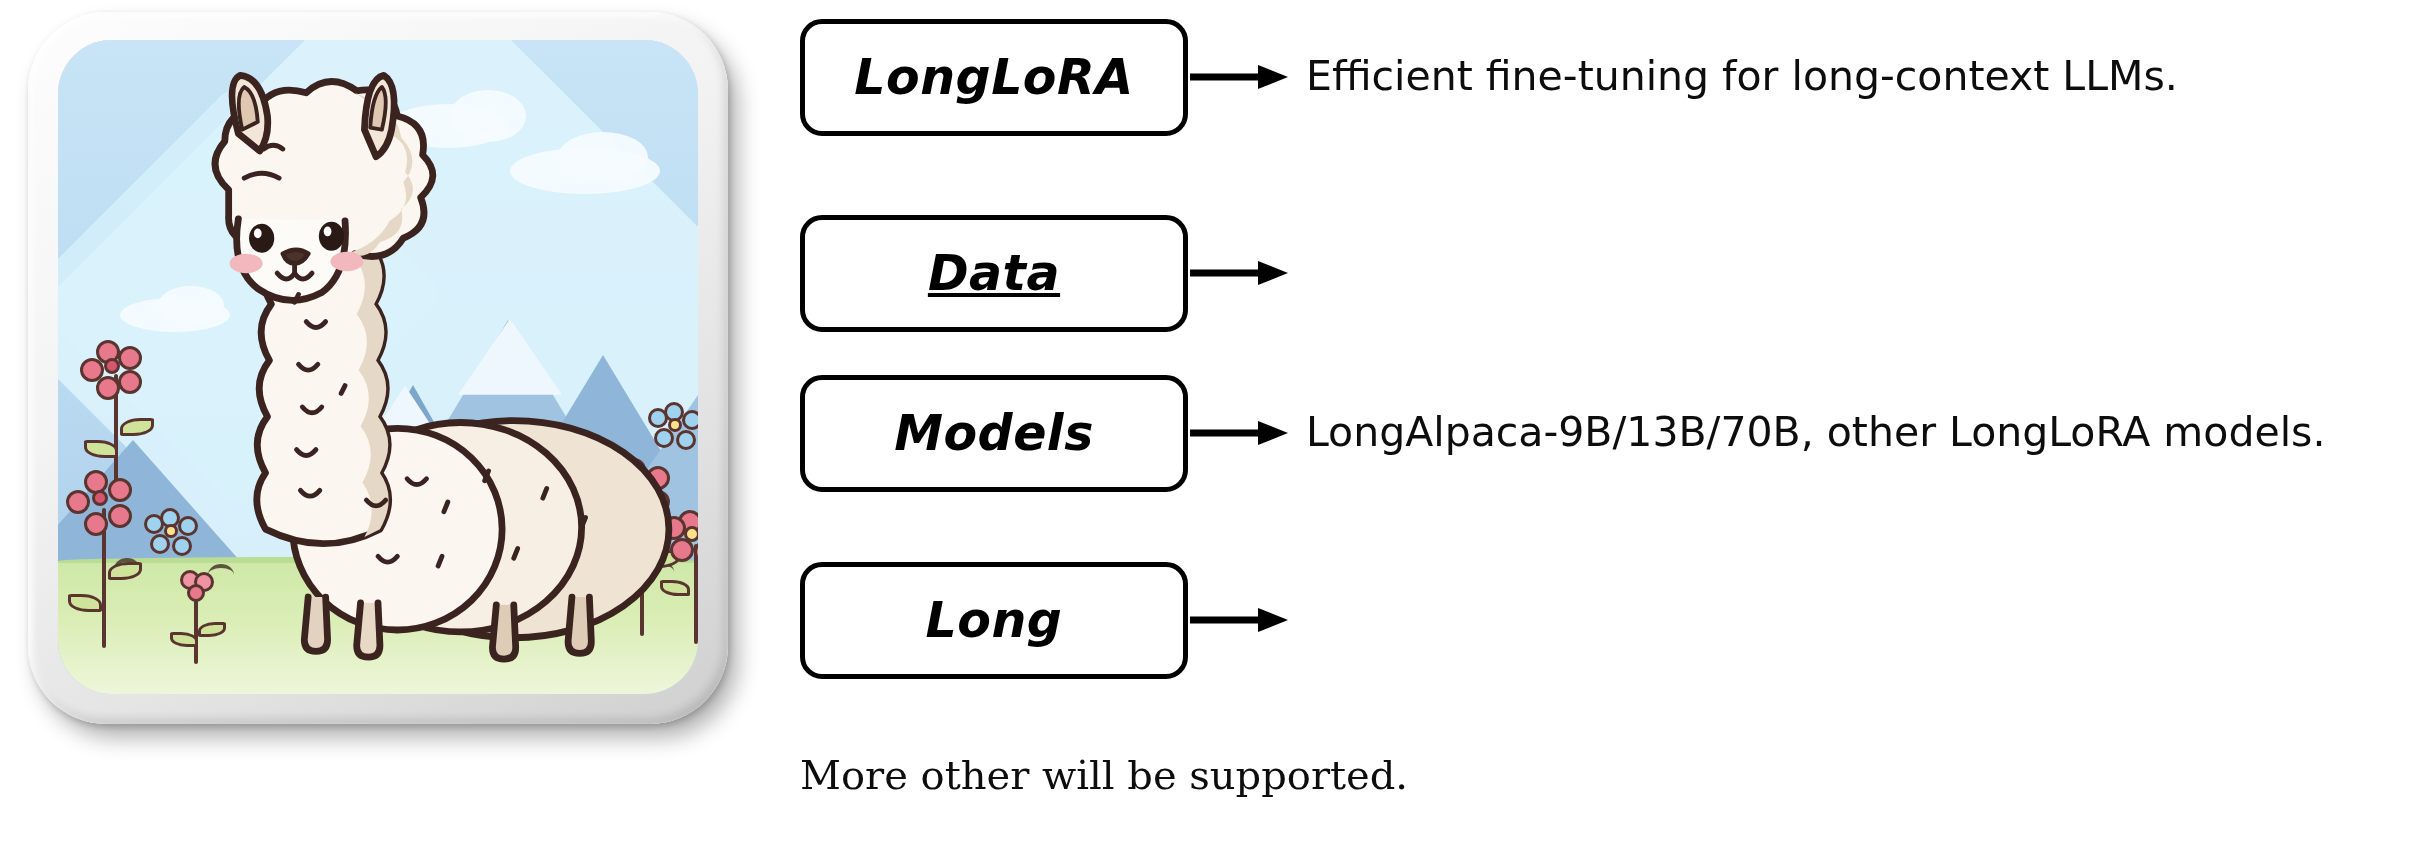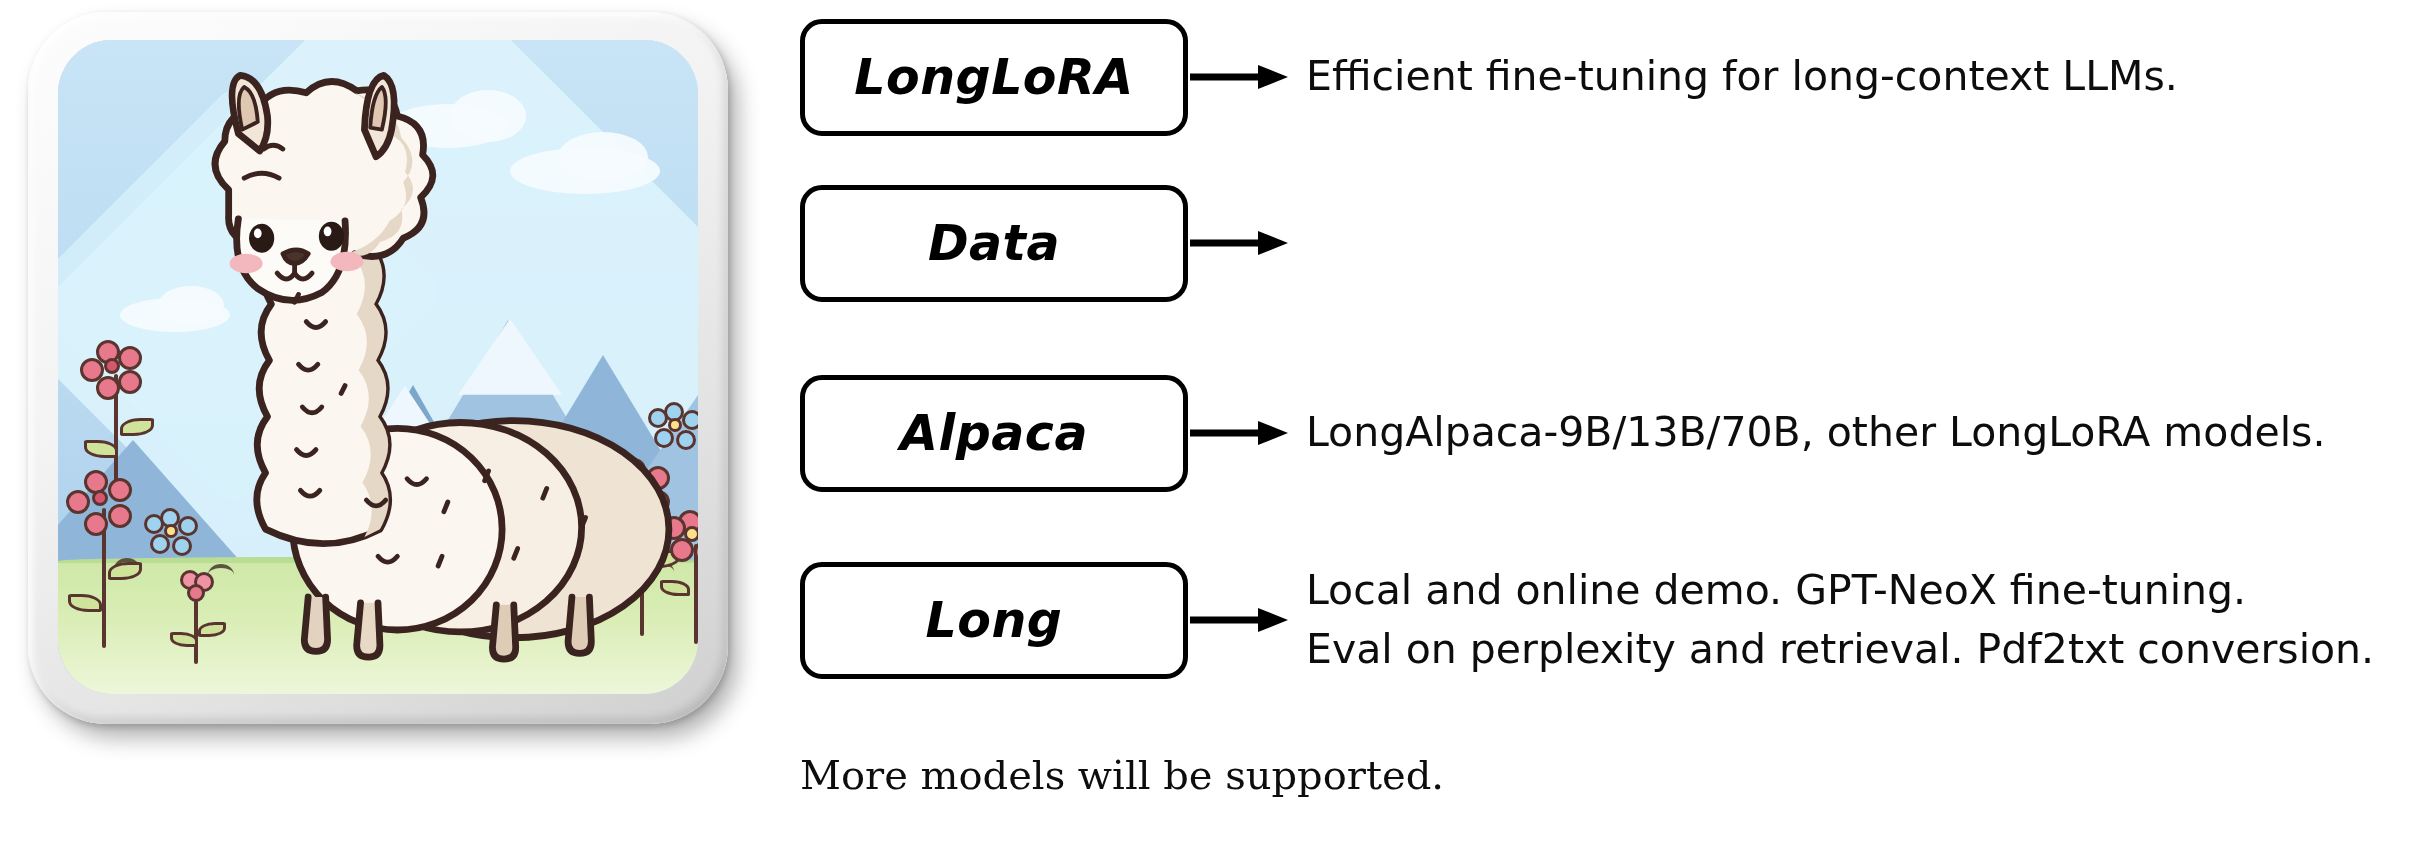--- a/index.html
+++ b/index.html
@@ -468,53 +468,49 @@
       </div>
       <svg class="arrow" viewBox="0 0 100 30">
         <line x1="0" y1="15" x2="72" y2="15" stroke="#000" stroke-width="7"></line>
         <polygon points="68,3 98,15 68,27" fill="#000"></polygon>
       </svg>
       <div>
         <div class="row-text">Efficient fine-tuning for long-context LLMs.</div>
       </div>
     </div>
 
-    <div class="flow-row" style="top:188px;">
+    <div class="flow-row" style="top:218px;text-decoration:underline;">
       <div class="node-box">
         <span class="node-label">Data</span>
       </div>
       <svg class="arrow" viewBox="0 0 100 30">
         <line x1="0" y1="15" x2="72" y2="15" stroke="#000" stroke-width="7"></line>
         <polygon points="68,3 98,15 68,27" fill="#000"></polygon>
       </svg>
     </div>
 
     <div class="flow-row" style="top:378px;">
       <div class="node-box">
-        <span class="node-label">Alpaca</span>
+        <span class="node-label">Models</span>
       </div>
       <svg class="arrow" viewBox="0 0 100 30">
         <line x1="0" y1="15" x2="72" y2="15" stroke="#000" stroke-width="7"></line>
         <polygon points="68,3 98,15 68,27" fill="#000"></polygon>
       </svg>
       <div>
         <div class="row-text">LongAlpaca-9B/13B/70B, other LongLoRA models.</div>
       </div>
     </div>
 
     <div class="flow-row" style="top:565px;">
       <div class="node-box">
         <span class="node-label">Long</span>
       </div>
       <svg class="arrow" viewBox="0 0 100 30">
         <line x1="0" y1="15" x2="72" y2="15" stroke="#000" stroke-width="7"></line>
         <polygon points="68,3 98,15 68,27" fill="#000"></polygon>
       </svg>
-      <div>
-        <div class="row-text">Local and online demo. GPT-NeoX fine-tuning.</div>
-        <div class="row-text">Eval on perplexity and retrieval. Pdf2txt conversion.</div>
-      </div>
     </div>
 
-    <div class="footnote">More models will be supported.</div>
+    <div class="footnote">More other will be supported.</div>
   </div>
 
 </div>
 
 </body></html>

